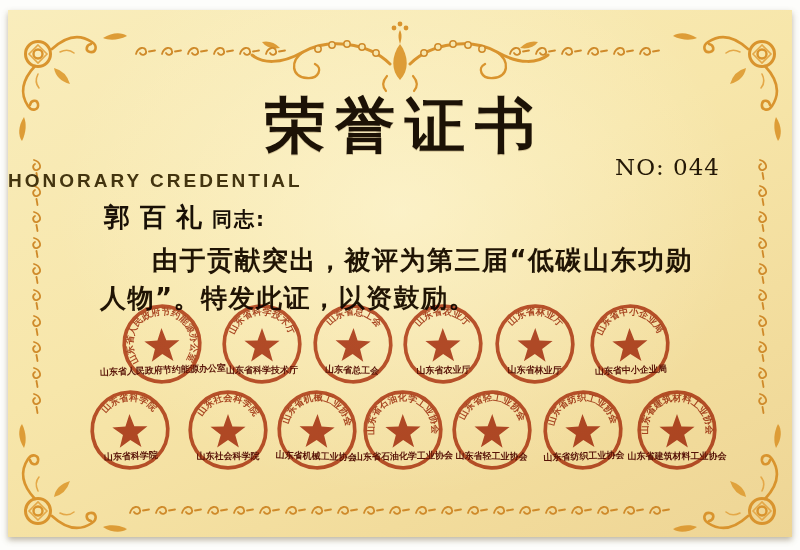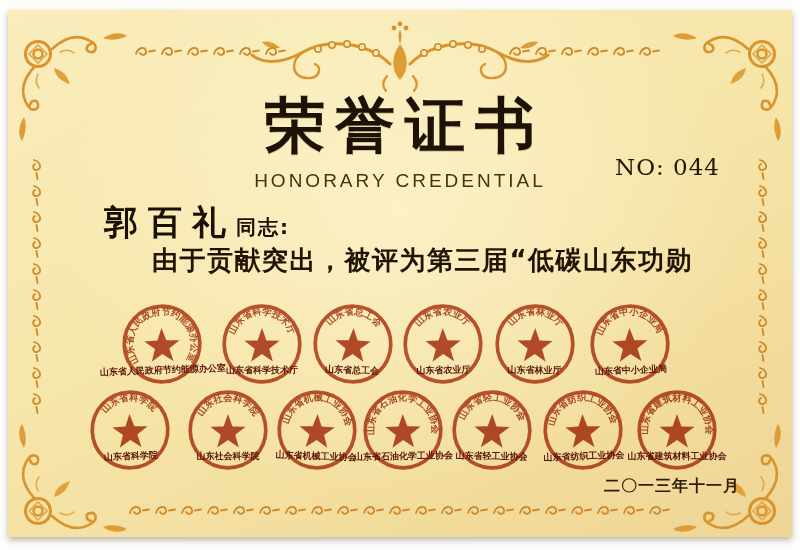--- a/index.html
+++ b/index.html
@@ -14,33 +14,33 @@
   }
   #border-svg{position:absolute;left:0;top:0;width:784px;height:527px;pointer-events:none;}
 
   .title{
     position:absolute;top:76px;left:0;right:0;text-align:center;
     font-family:"DejaVu Serif",serif;font-weight:900;font-size:60px;
     letter-spacing:10px;text-indent:10px;color:#1c1206;
     text-shadow:0 1px 0 rgba(90,60,20,.25);
   }
   .subtitle{
-    position:absolute;top:160px;left:0;right:0;text-align:center;
-    font-family:"Liberation Sans",sans-serif;font-size:19px;font-weight:400;
+    position:absolute;top:160px;left:0;right:0;
+    font-family:"Liberation Sans",sans-serif;font-size:19px;font-weight:700;
     letter-spacing:3px;color:#43340f;
   }
   .serial{
     position:absolute;top:144px;right:72px;
     font-family:"DejaVu Serif",serif;font-size:23px;color:#241806;letter-spacing:1px;text-align:center;
   }
   .salutation{
     position:absolute;top:190px;left:96px;color:#191006;white-space:nowrap;
   }
   .salutation .name{
-    font-family:"DejaVu Serif",serif;font-weight:900;font-size:34px;letter-spacing:10px;
+    font-family:"DejaVu Serif",serif;font-weight:900;font-size:26px;letter-spacing:10px;
   }
   .salutation .suffix{
     font-family:"DejaVu Sans",sans-serif;font-weight:700;font-size:20px;letter-spacing:2px;
   }
   .body-text{
     position:absolute;top:231px;left:92px;right:80px;margin:0;
     font-family:"DejaVu Sans",sans-serif;font-weight:700;font-size:26px;
     letter-spacing:1.5px;line-height:38px;color:#201404;
   }
   .body-text .line{display:block;}
@@ -177,20 +177,21 @@
     <div class="title">荣誉证书</div>
     <div class="subtitle">HONORARY CREDENTIAL</div>
     <div class="serial">NO: 044</div>
 
     <div class="salutation">
       <span class="name">郭百礼</span><span class="suffix">同志:</span>
     </div>
 
     <p class="body-text">
       <span class="line">由于贡献突出，被评为第三届“低碳山东功勋</span>
+      <span class="line">人物”。特发此证，以资鼓励。</span>
     </p>
 
     <div id="seal-row-1" class="seal-row">
         <div class="stamp" style="transform: rotate(-2deg); left: 112px; top: 292px;">
           <svg viewBox="0 0 100 100">
             <defs>
               <path id="arc0" d="M 25.3 74.7 A 35 35 0 1 1 74.7 74.7" fill="none"></path>
             </defs>
             <circle class="seal-ring" cx="50" cy="50" r="45"></circle>
             <polygon class="seal-star" points="50,31 55.3,45.7 70.9,46.2 58.6,55.8 62.9,70.8 50,62 37.1,70.8 41.4,55.8 29.1,46.2 44.7,45.7"></polygon>
@@ -327,15 +328,14 @@
               <path id="arc12" d="M 25.3 74.7 A 35 35 0 1 1 74.7 74.7" fill="none"></path>
             </defs>
             <circle class="seal-ring" cx="50" cy="50" r="45"></circle>
             <polygon class="seal-star" points="50,31 55.3,45.7 70.9,46.2 58.6,55.8 62.9,70.8 50,62 37.1,70.8 41.4,55.8 29.1,46.2 44.7,45.7"></polygon>
             <text class="seal-text" font-size="11"><textPath href="#arc12" startOffset="50%" text-anchor="middle">山东省建筑材料工业协会</textPath></text>
           </svg>
           <div class="stamp-caption">山东省建筑材料工业协会</div>
         </div>
       </div>
 
-    <div class="date">二〇一三年十一月</div>
   </div>
 </div>
 
 </body></html>

